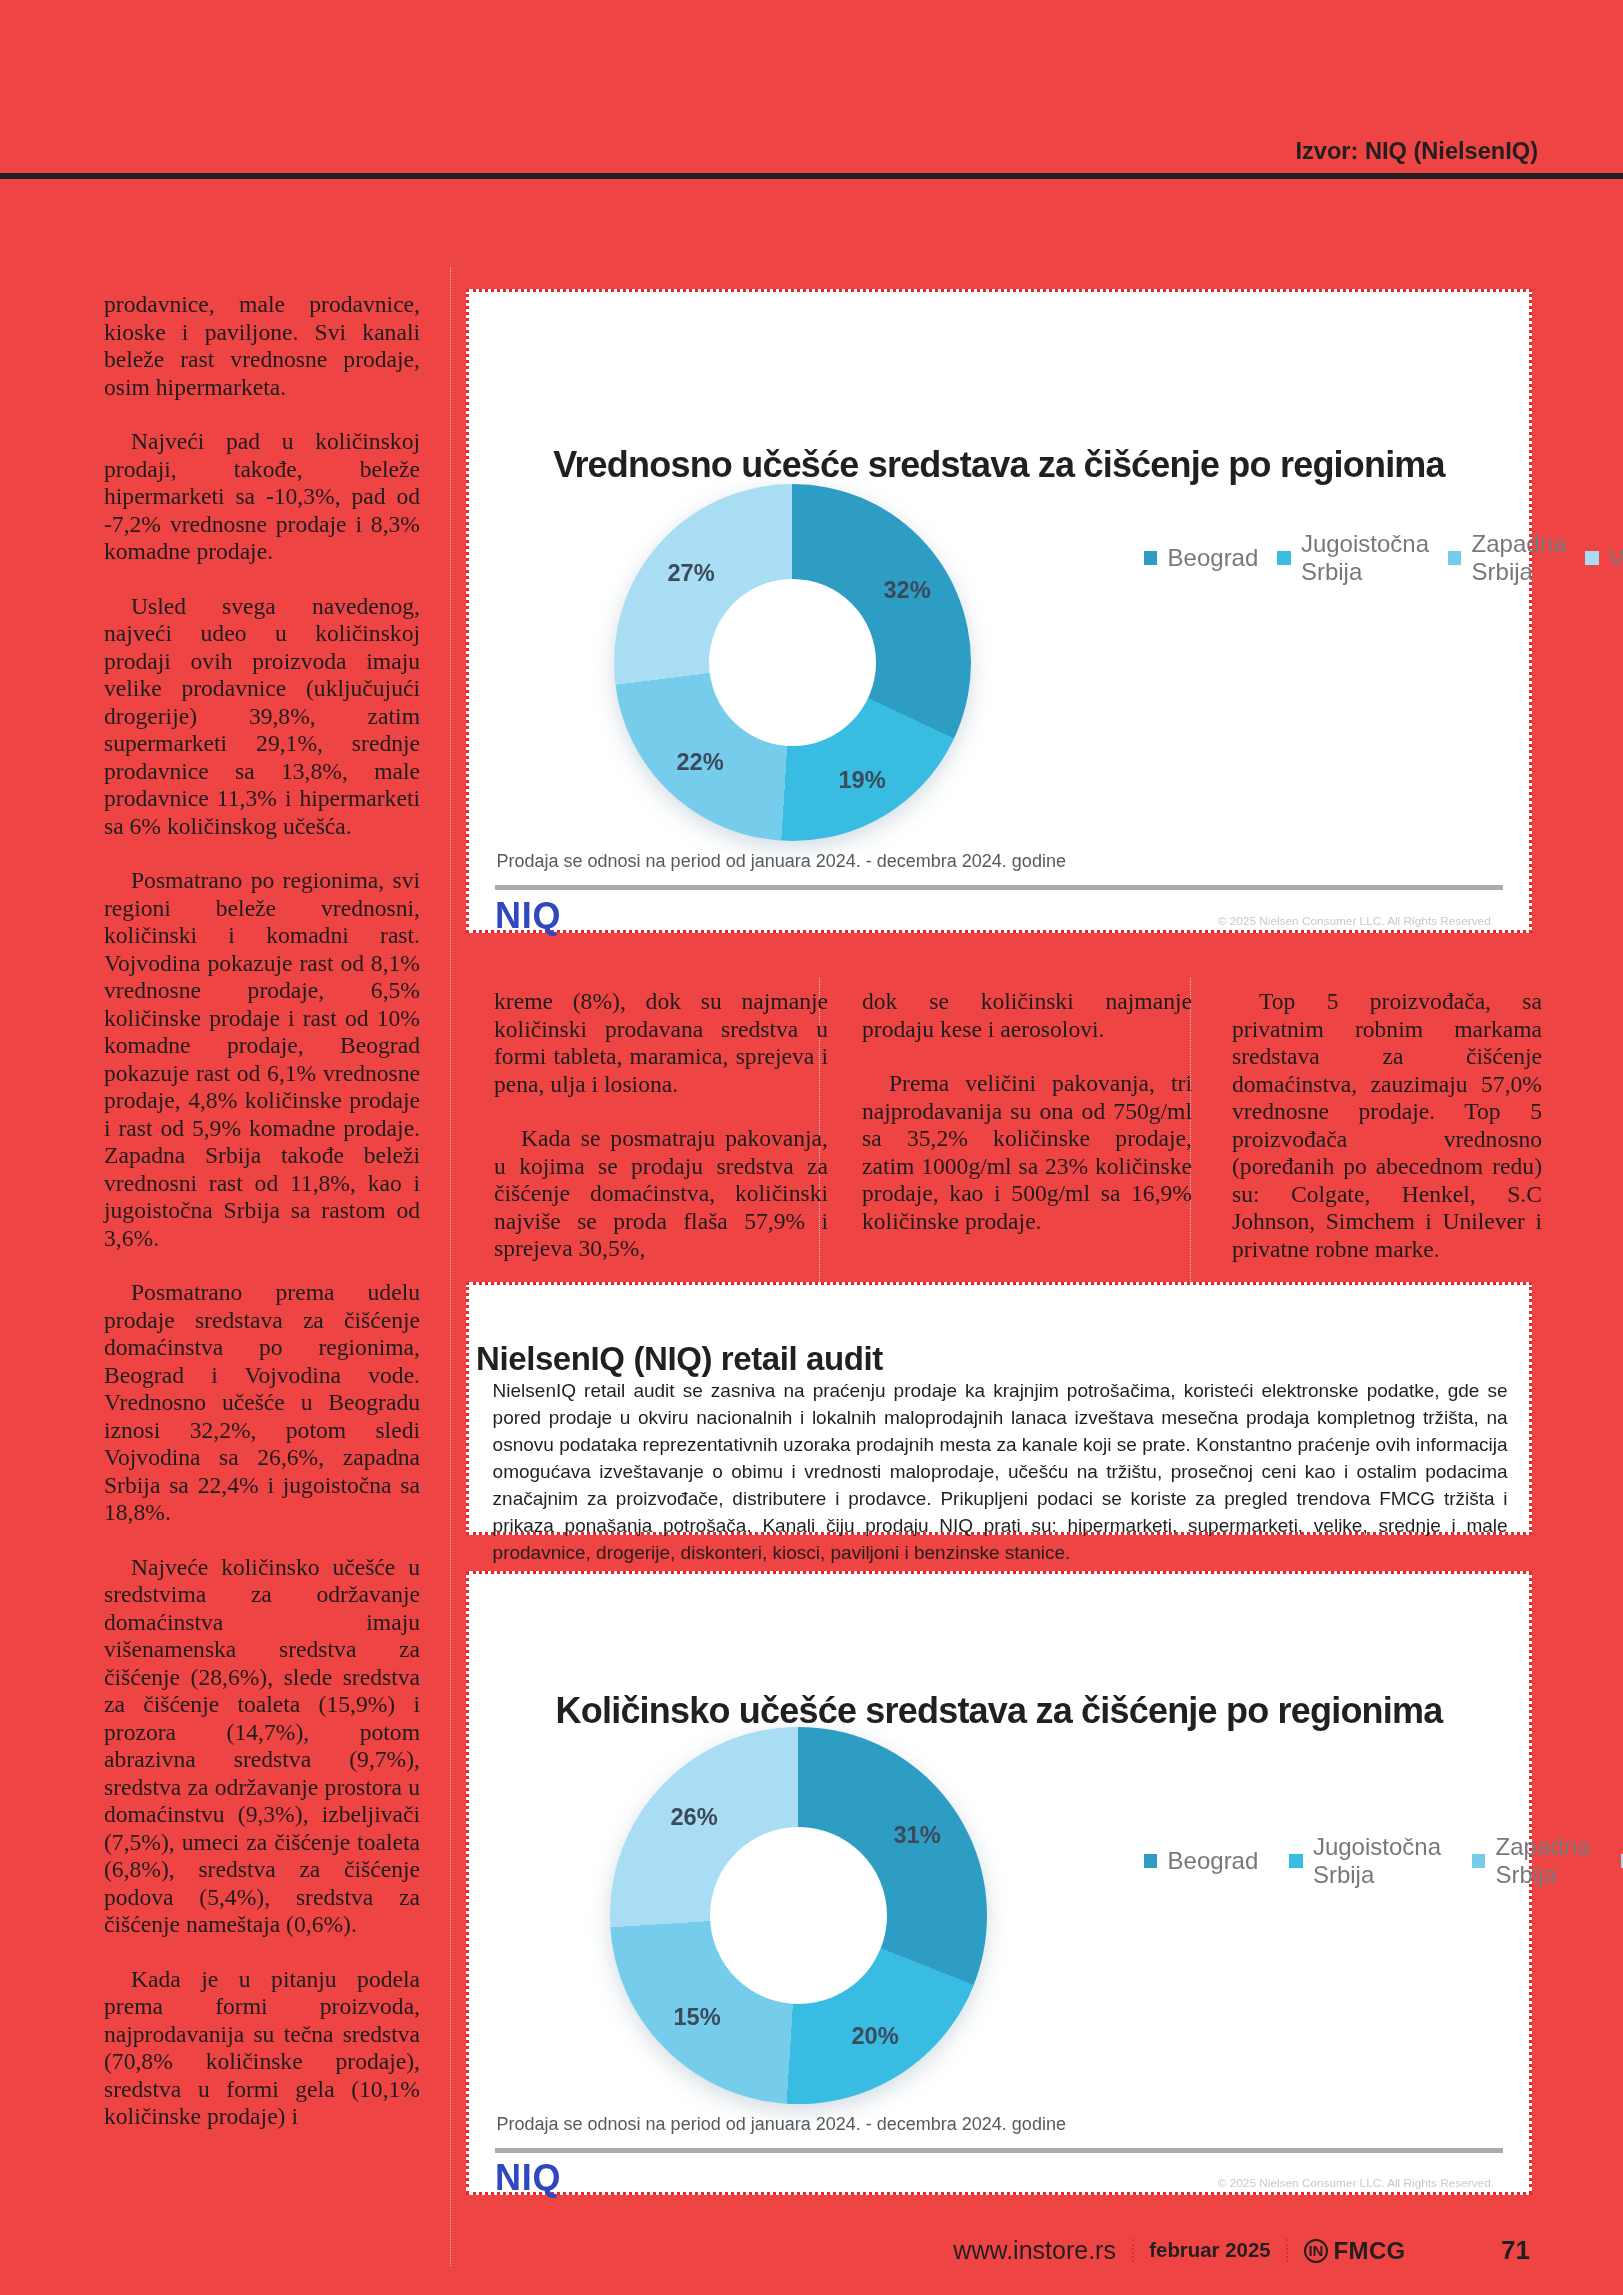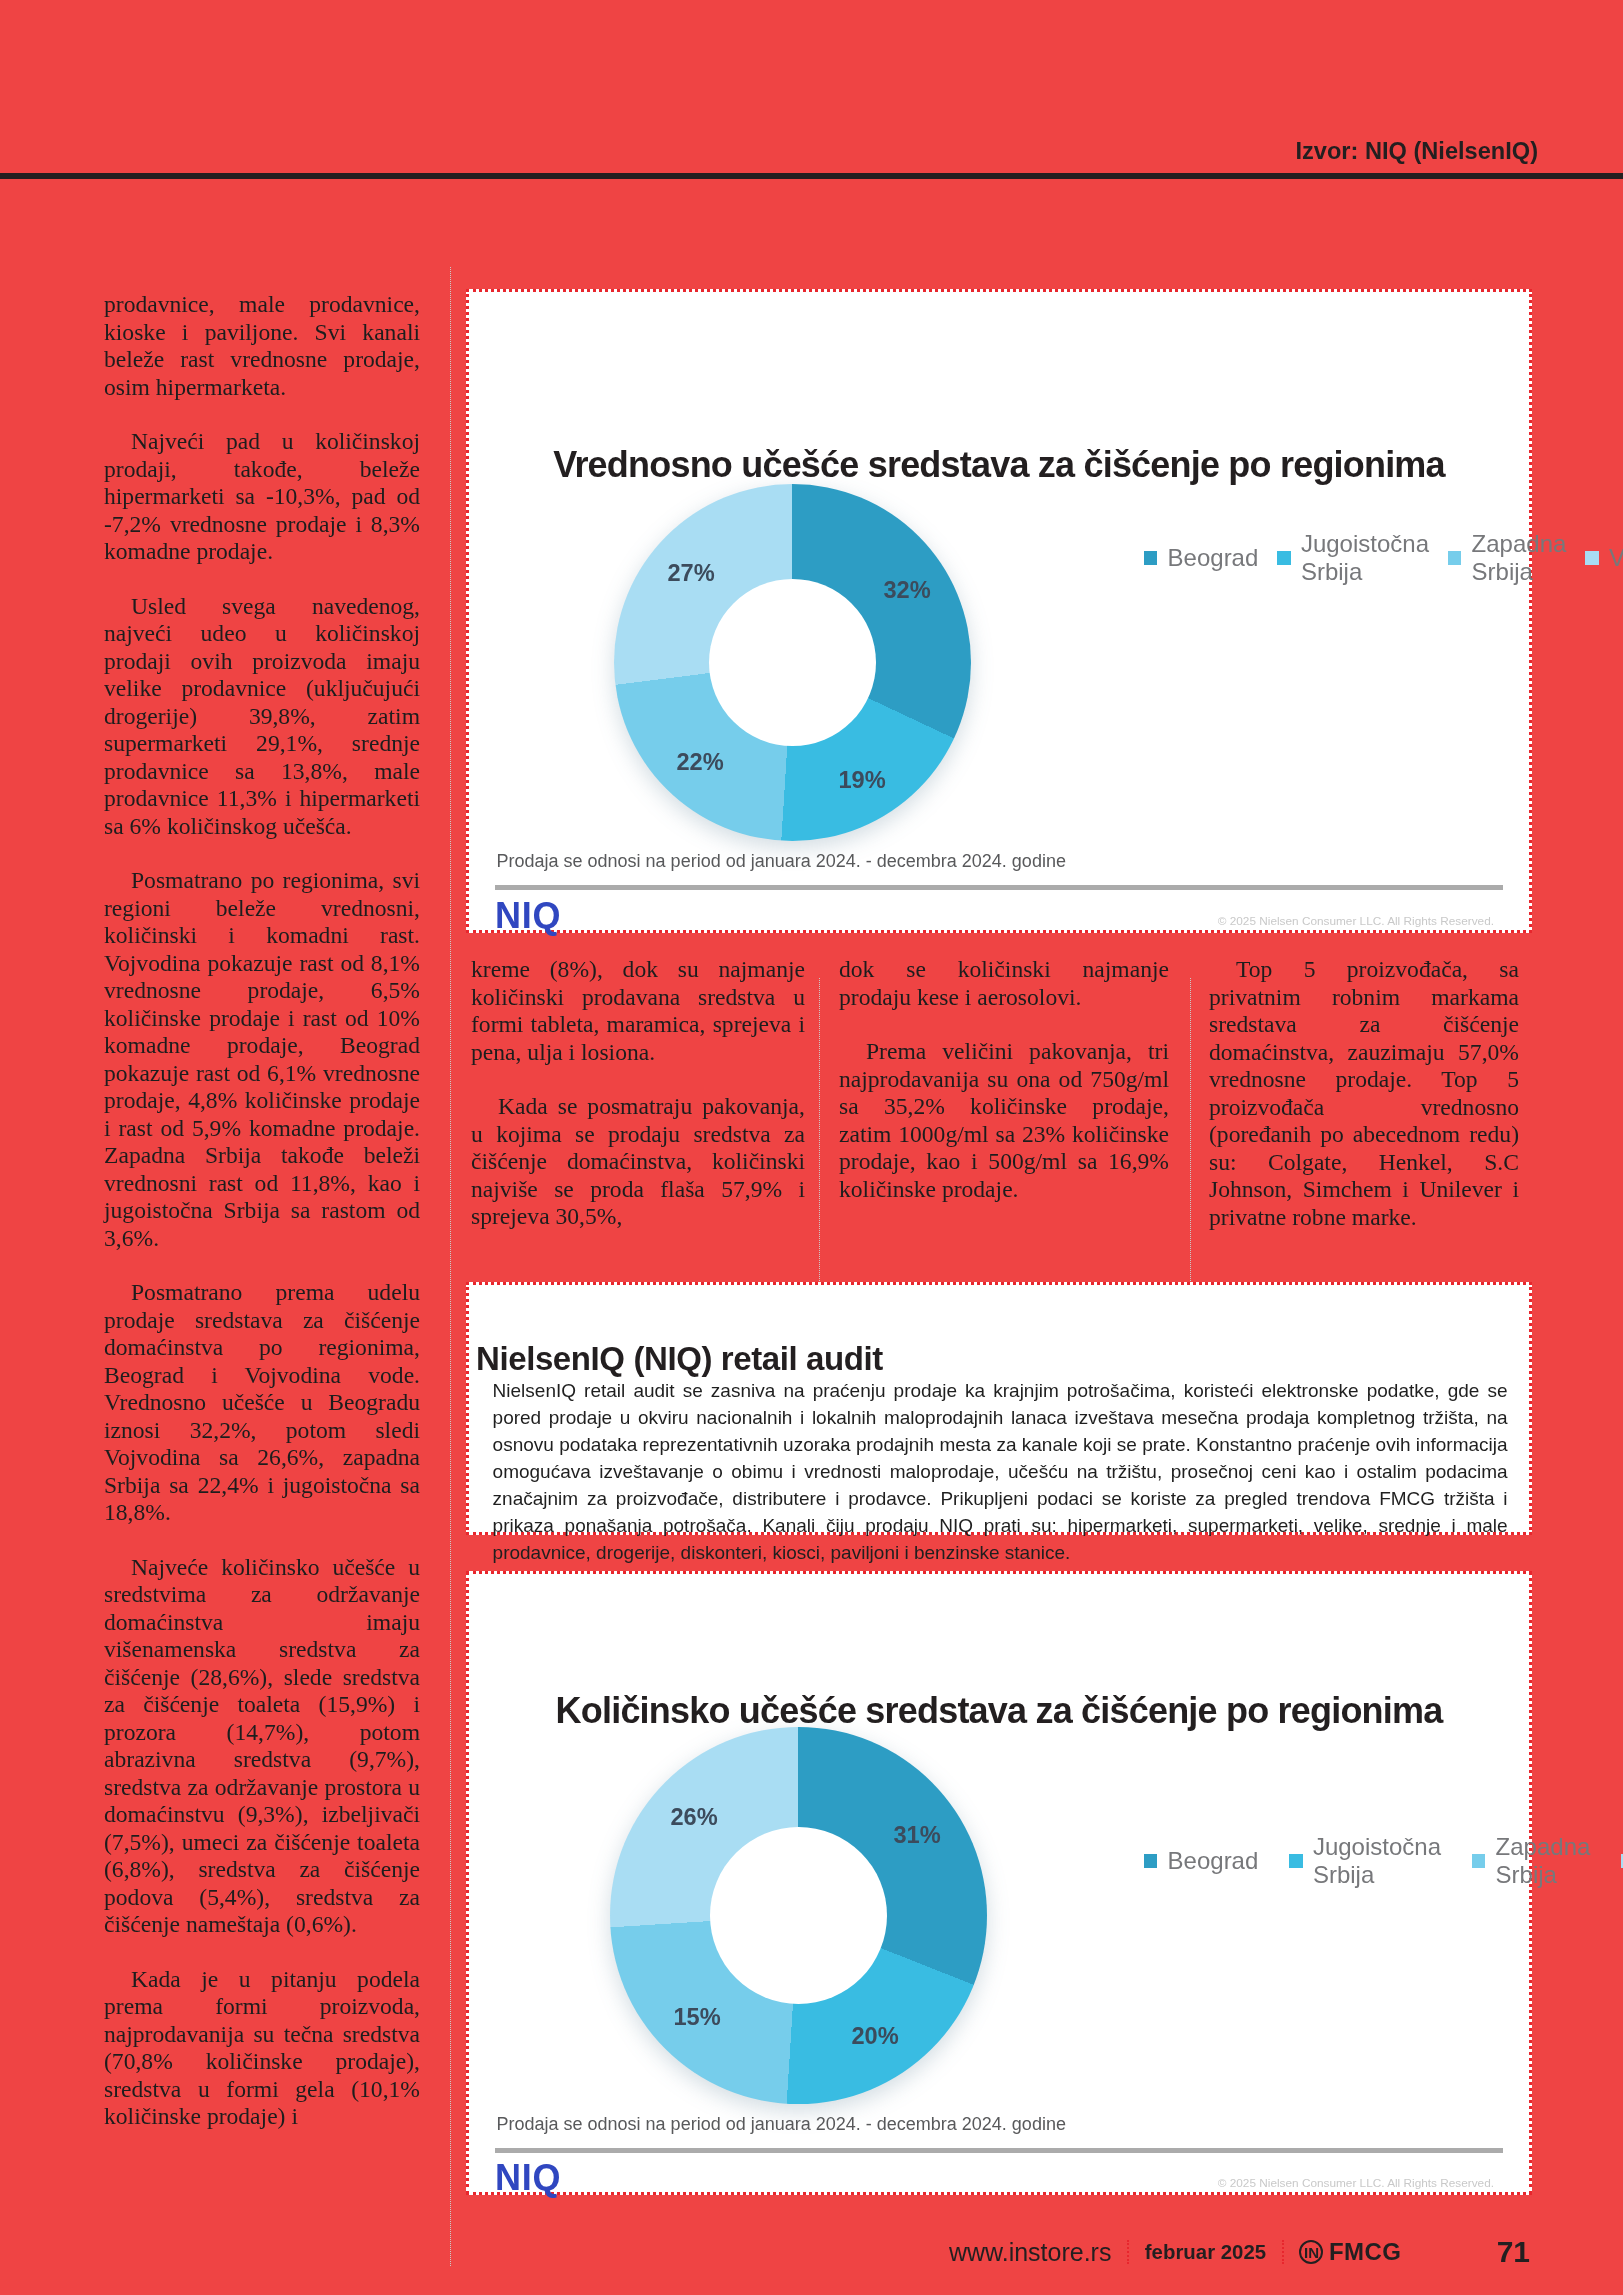--- a/index.html
+++ b/index.html
@@ -53,21 +53,21 @@
   #chart-box-1 .chart-rule{top:593px;}
   #chart-box-2 .chart-rule{top:574px;}
   .niq-logo{position:absolute;left:26px;font:800 36px "Liberation Sans",sans-serif;color:#3047C0;letter-spacing:0.8px;}
   #chart-box-1 .niq-logo{top:603px;}
   #chart-box-2 .niq-logo{top:583px;}
   .chart-copyright{position:absolute;right:35px;font:400 11.8px "Liberation Sans",sans-serif;color:#c9c9c9;}
   #chart-box-1 .chart-copyright{top:622px;}
   #chart-box-2 .chart-copyright{top:602px;}
 
   
-  .mid-col{position:absolute;top:956px;}
+  .mid-col{position:absolute;top:988px;margin-left:23px;}
   #mid-col-1{left:471px;width:334px;}
   #mid-col-2{left:839px;width:330px;}
   #mid-col-3{left:1209px;width:310px;}
 
   
   .retail-box{position:absolute;left:466px;top:1282px;width:1066px;height:253px;
               border:3.9px dotted #E8262D;box-sizing:border-box;background:#fff;}
   .retail-title{position:absolute;left:7px;top:22px;font:800 33px "Liberation Sans",sans-serif;
                 color:#231f20;letter-spacing:-0.4px;}
   .retail-body{position:absolute;left:23.6px;top:74px;width:1015px;
@@ -77,21 +77,21 @@
   .footer{position:absolute;top:2235px;right:93px;display:flex;align-items:center;gap:15.7px;
           font-family:"Liberation Sans",sans-serif;color:#231f20;}
   .footer .site{font-size:25px;}
   .footer .fsep{height:23.6px;border-left:2.4px dotted #E8262D;}
   .footer .issue{font-weight:700;font-size:20.4px;}
   .footer .logo{display:flex;align-items:center;gap:5.5px;}
   .footer .logo-circle{width:24px;height:24px;border:2.4px solid #231f20;border-radius:50%;
           display:flex;align-items:center;justify-content:center;font-weight:800;font-size:15px;box-sizing:border-box;}
   .footer .logo-text{font-weight:800;font-size:24px;letter-spacing:0.4px;}
   .footer .spacer{width:64px;}
-  .footer .page-num{font-weight:800;font-size:30px;}
+  .footer .page-num{font-weight:800;font-size:26px;}
 </style>
 </head>
 <body>
 
 <div class="page">
 
   <div class="source">Izvor: NIQ (NielsenIQ)</div>
   <div class="top-rule"></div>
 
   <div class="sep-v" id="sep-main"></div>

